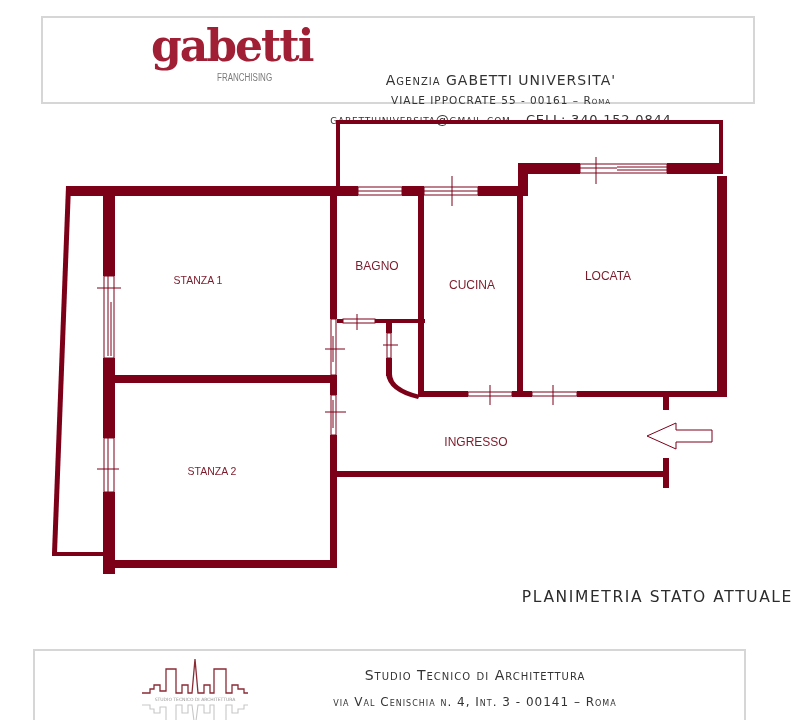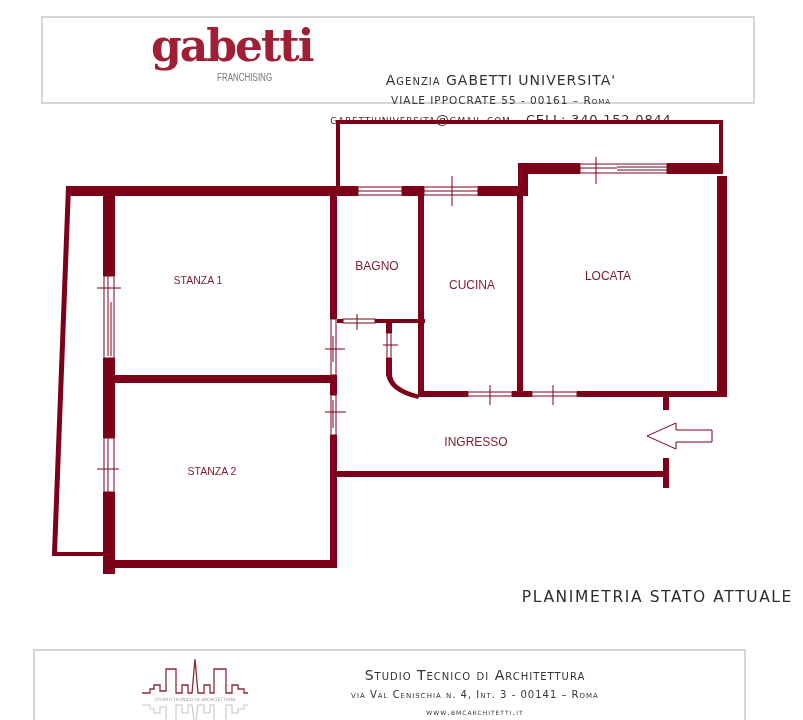--- a/index.html
+++ b/index.html
@@ -9,21 +9,21 @@
     #footer-box { left: 33px; top: 613px; width: 713px; height: 86px; margin-top: 36px; }
     .logo-gabetti { position: absolute; left: 100px; top: 6px; width: 150px; height: 70px; }
     .logo-gabetti .word { position: absolute; left: 8px; top: -4px; font-family: "DejaVu Serif", serif; font-weight: bold; font-size: 44px; color: #a01f35; letter-spacing: -2px; }
     .logo-gabetti .sub { position: absolute; left: 74px; top: 48px; font-family: "Liberation Sans", sans-serif; font-size: 10px; color: #7a7a7a; letter-spacing: 0px; transform: scaleX(0.8); transform-origin: left; }
     .hdr-text { position: absolute; left: 268px; width: 380px; text-align: center; color: #333; font-family: "DejaVu Sans", sans-serif; letter-spacing: 1px; margin-top: 44px; }
     .hdr-l1 { top: 10px; font-size: 14px; font-variant: small-caps; }
     .hdr-l2 { top: 32px; font-size: 10.5px; font-variant: small-caps; }
     .hdr-l3 { top: 50px; font-size: 13px; font-variant: small-caps; letter-spacing: 0.8px; }
     .ftr-text { position: absolute; left: 260px; width: 360px; text-align: center; color: #333; letter-spacing: 1px; }
     .ftr-l1 { top: 16px; font-size: 14px; font-variant: small-caps; }
-    .ftr-l2 { top: 38px; font-size: 10px; font-variant: small-caps; }
+    .ftr-l2 { top: 44px; font-size: 12px; font-variant: small-caps; }
     .ftr-l3 { top: 56px; font-size: 9px; font-variant: small-caps; }
     #plan-title { position: absolute; left: 0; width: 793px; top: 588px; text-align: right; font-size: 15.5px; color: #2c2c2c; letter-spacing: 1.6px; }
     #floorplan { position: absolute; left: 0; top: 0; }
     .room-label { font-family: "Liberation Sans", sans-serif; fill: #7b1a2a; }
     .bmc-logo { position: absolute; left: 105px; top: 4px; width: 110px; height: 76px; }
   </style>
 </head>
 <body>
 
 <div id="header-box" class="box">
@@ -145,14 +145,13 @@
     <g fill="none" stroke="#8a2a35" stroke-width="1.3">
       <path d="M2,38 L10,38 L10,34 L14,34 L14,30 L20,30 L20,36 L26,36 L26,14 L36,14 L36,38 L42,38 L42,30 L48,30 L48,38 L52,38 L55,4 L58,38 L64,38 L64,30 L70,30 L70,38 L74,38 L74,14 L86,14 L86,38 L92,38 L92,30 L98,30 L98,34 L104,34 L104,38 L108,38"></path>
     </g>
     <text x="55" y="46" font-size="4.5" fill="#999" text-anchor="middle" font-family="DejaVu Sans, sans-serif">STUDIO TECNICO DI ARCHITETTURA</text>
     <g fill="none" stroke="#c7c7c7" stroke-width="1.1">
       <path d="M2,50 L10,50 L10,54 L14,54 L14,58 L20,58 L20,52 L26,52 L26,72 L36,72 L36,50 L42,50 L42,58 L48,58 L48,50 L52,50 L55,74 L58,50 L64,50 L64,58 L70,58 L70,50 L74,50 L74,72 L86,72 L86,50 L92,50 L92,58 L98,58 L98,54 L104,54 L104,50 L108,50"></path>
     </g>
   </svg>
   <div class="ftr-text ftr-l1">Studio Tecnico di Architettura</div>
   <div class="ftr-text ftr-l2">via Val Cenischia n. 4, Int. 3 - 00141 – Roma</div>
-  <div class="ftr-text ftr-l3">www.bmcarchitetti.it</div>
 </div>
 
 </body></html>

